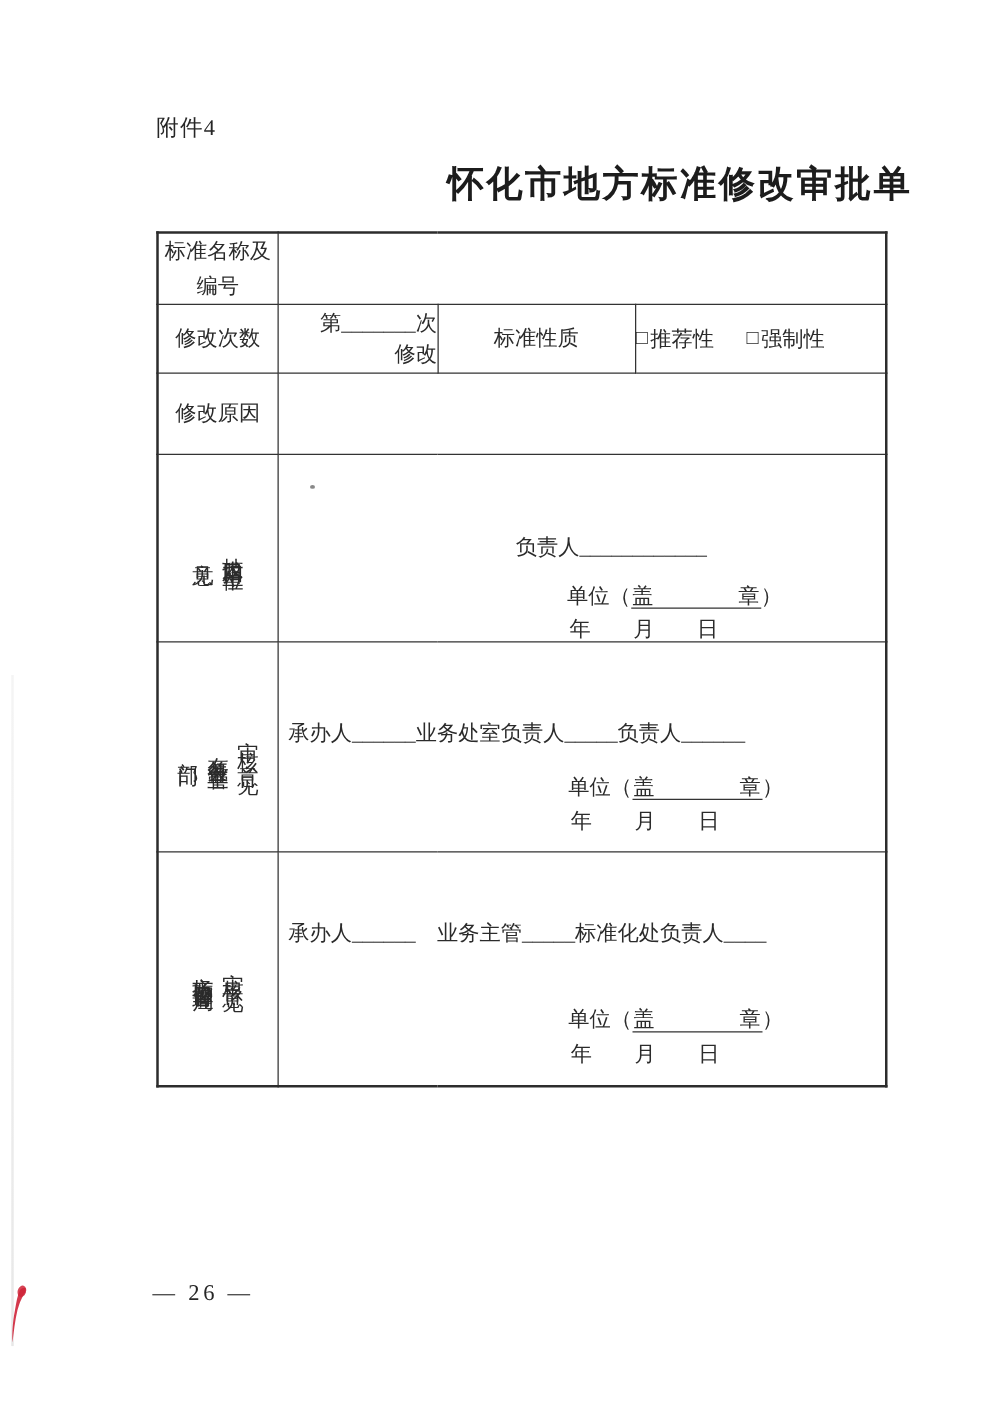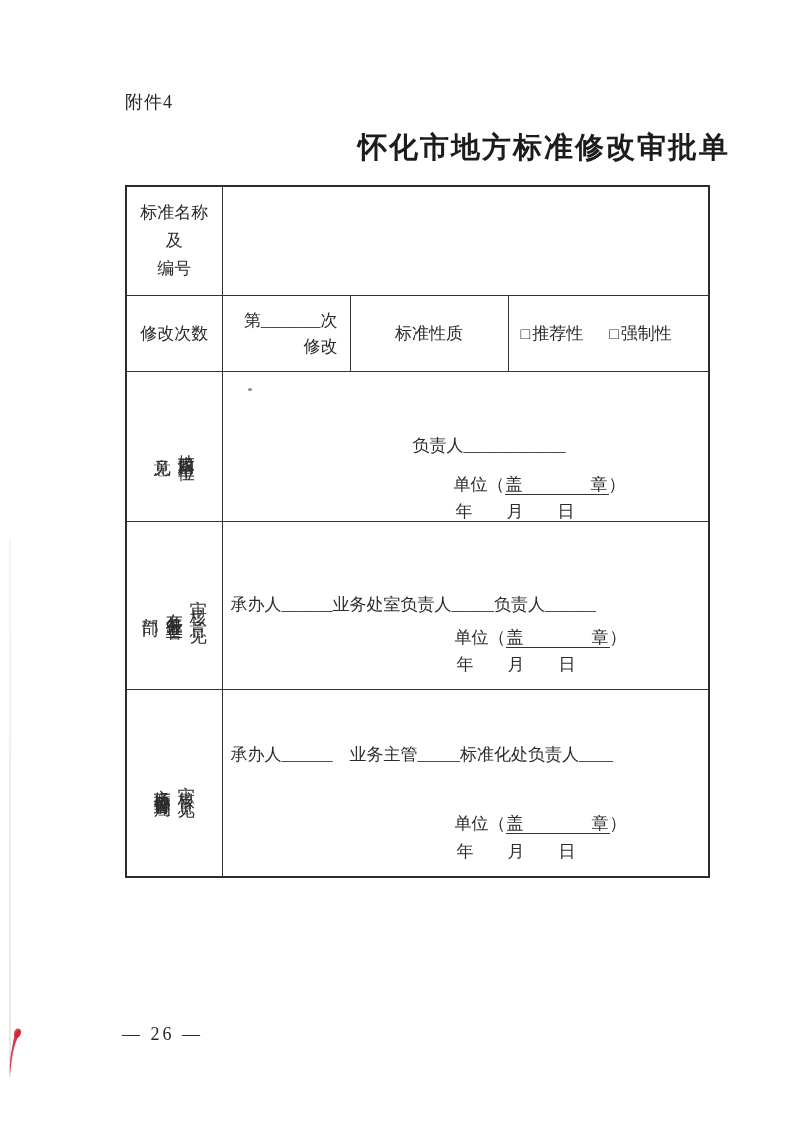--- a/index.html
+++ b/index.html
@@ -33,21 +33,21 @@
   }
   table.form{
     position:absolute;left:125px;top:185px;
     width:583px;
     border-collapse:collapse;table-layout:fixed;
     font-size:17px;color:#2b2b2b;
   }
   table.form td,table.form th{
     border:1px solid #333;
     font-weight:normal;
-    padding:12px;
+    padding:0;
     vertical-align:middle;
   }
   table.form{border:2px solid #2c2c2c;}
   th.lbl{
     text-align:center;white-space:pre-line;line-height:1.65;
     padding:2px 2px;
   }
   td.times{
     text-align:right;white-space:pre-line;line-height:1.5;
     padding:2px 4px;
@@ -65,21 +65,21 @@
     writing-mode:vertical-rl;text-orientation:upright;
     line-height:1;letter-spacing:2px;
   }
   .vcol.spread{letter-spacing:0.55em;}
   .vcol.spread-sm{letter-spacing:0.30em;}
   td.sig{position:relative;}
   .abs{position:absolute;white-space:nowrap;font-size:17px;}
   .r6-leader{left:190px;top:62px;}
   .r6-seal{left:231px;top:101px;}
   .r6-date{left:233px;top:128px;}
-  .r7-sign{left:8px;top:71px;}
+  .r7-sign{left:8px;top:61px;}
   .r7-seal{left:232px;top:104px;}
   .r7-date{left:234px;top:131px;}
   .r8-sign{left:8px;top:53px;}
   .r8-seal{left:232px;top:122px;}
   .r8-date{left:234px;top:150px;}
   .sealline{border-bottom:1.5px solid #333;padding:0 1px;}
   .page-number{
     position:absolute;left:122px;top:1024px;
     font-size:18px;letter-spacing:3px;color:#262626;
   }
@@ -120,20 +120,24 @@
       <th class="lbl">标准性质</th>
       <td class="checks">
         <span class="check-opt">
               <span class="box">□</span>
               <span>推荐性</span>
             </span><span class="check-opt" style="margin-right:0">
               <span class="box">□</span>
               <span>强制性</span>
             </span>
       </td>
+    </tr>
+    <tr style="height:65px">
+      <th class="lbl">修改原因</th>
+      <td colspan="3"></td>
     </tr>
 
     <tr style="height:150px">
       <th>
         <div class="vhead">
           <span class="vcol">技术归口单位</span>
           <span class="vcol">意见</span>
         </div>
       </th>
       <td colspan="3" class="sig">

